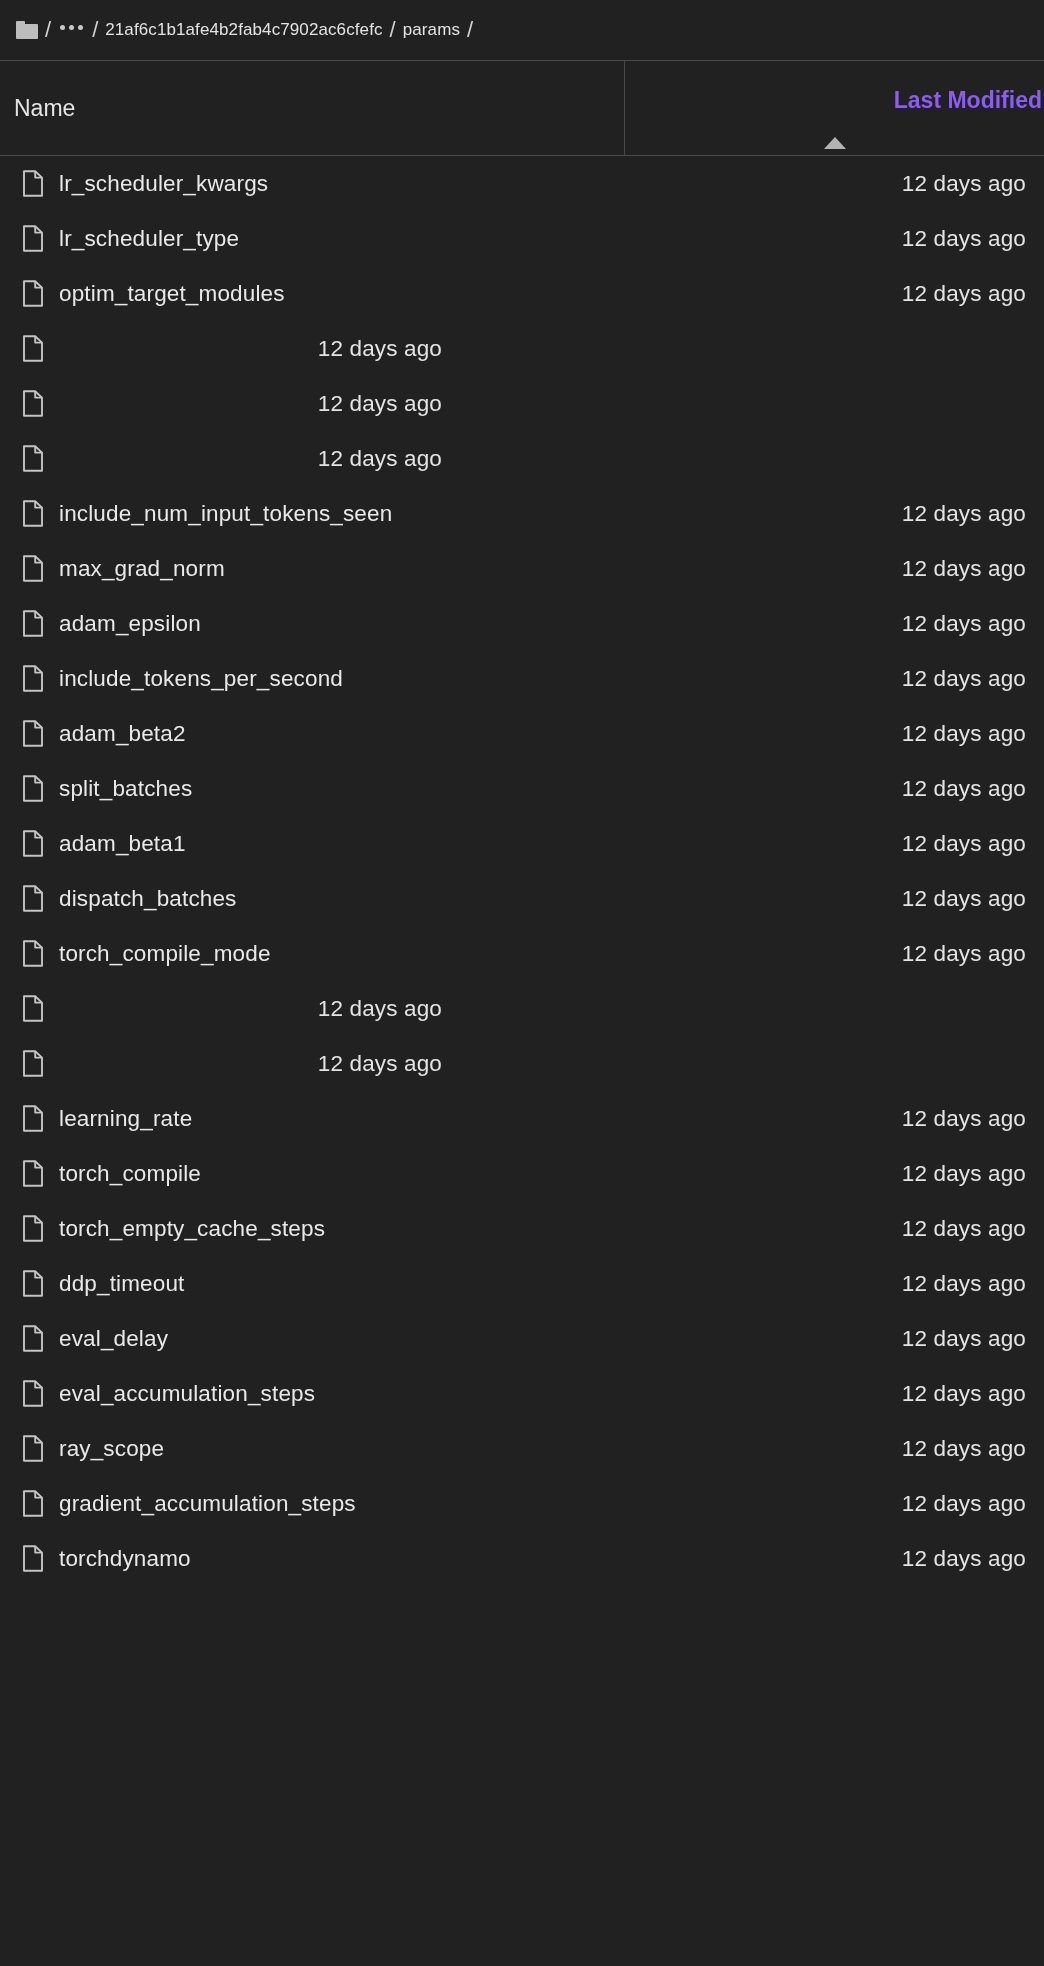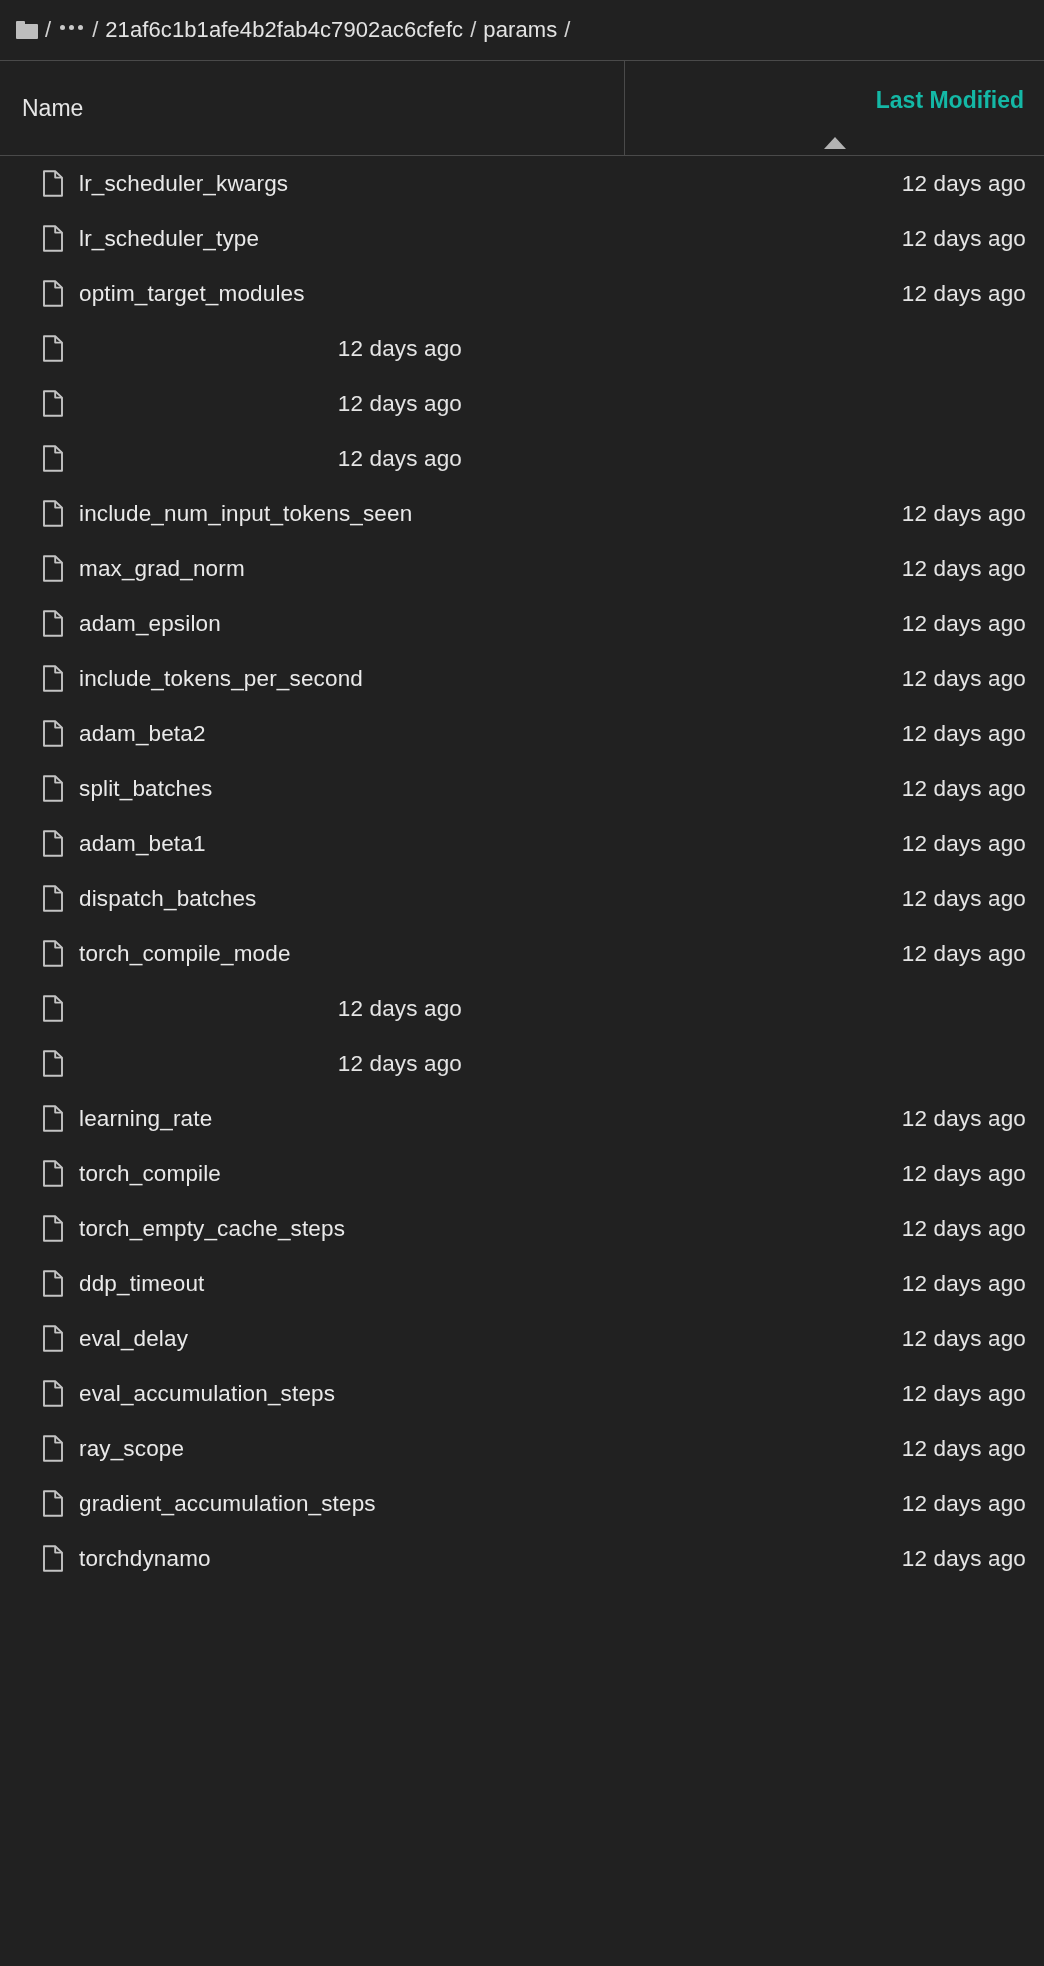--- a/index.html
+++ b/index.html
@@ -31,21 +31,21 @@
   }
 
   .crumb-sep {
     color: #d2d2d2;
     padding: 0 7px;
     font-size: 22px;
   }
 
   .crumb-item {
     color: #e3e3e3;
-    font-size: 22px;
+    font-size: 17px;
     letter-spacing: 0.1px;
   }
 
   .folder-icon {
     width: 22px;
     height: 18px;
     display: inline-block;
     position: relative;
     flex: 0 0 auto;
   }
@@ -86,55 +86,54 @@
     display: flex;
     background: #212121;
     border-top: 1px solid #4a4a4a;
     border-bottom: 1px solid #4a4a4a;
   }
 
   #col-name {
     width: 625px;
     display: flex;
     align-items: center;
-    padding-left: 22px;
+    padding-left: 14px;
     font-size: 23px;
     color: #e6e6e6;
     border-right: 1px solid #4a4a4a;
   }
 
   #col-modified {
     flex: 1;
     position: relative;
     display: flex;
     align-items: center;
     justify-content: flex-end;
-    padding-right: 20px;
+    padding-right: 2px;
     font-size: 23px;
     font-weight: bold;
-    color: #14b8a6;
+    color: #8b5cf6;
   }
 
   #col-modified .label { line-height: 1; margin-top: -16px; }
 
   .sort-caret {
     position: absolute;
     left: 50%;
     bottom: 6px;
     transform: translateX(-50%);
     width: 0; height: 0;
     border-left: 11px solid transparent;
     border-right: 11px solid transparent;
     border-bottom: 12px solid #b3b3b3;
   }
 
   
   #file-list {
     background: #212121;
-    padding-left: 20px;
   }
 
   .file-row {
     height: 55px;
     display: flex;
     align-items: center;
     padding-left: 22px;
     cursor: pointer;
   }
 

